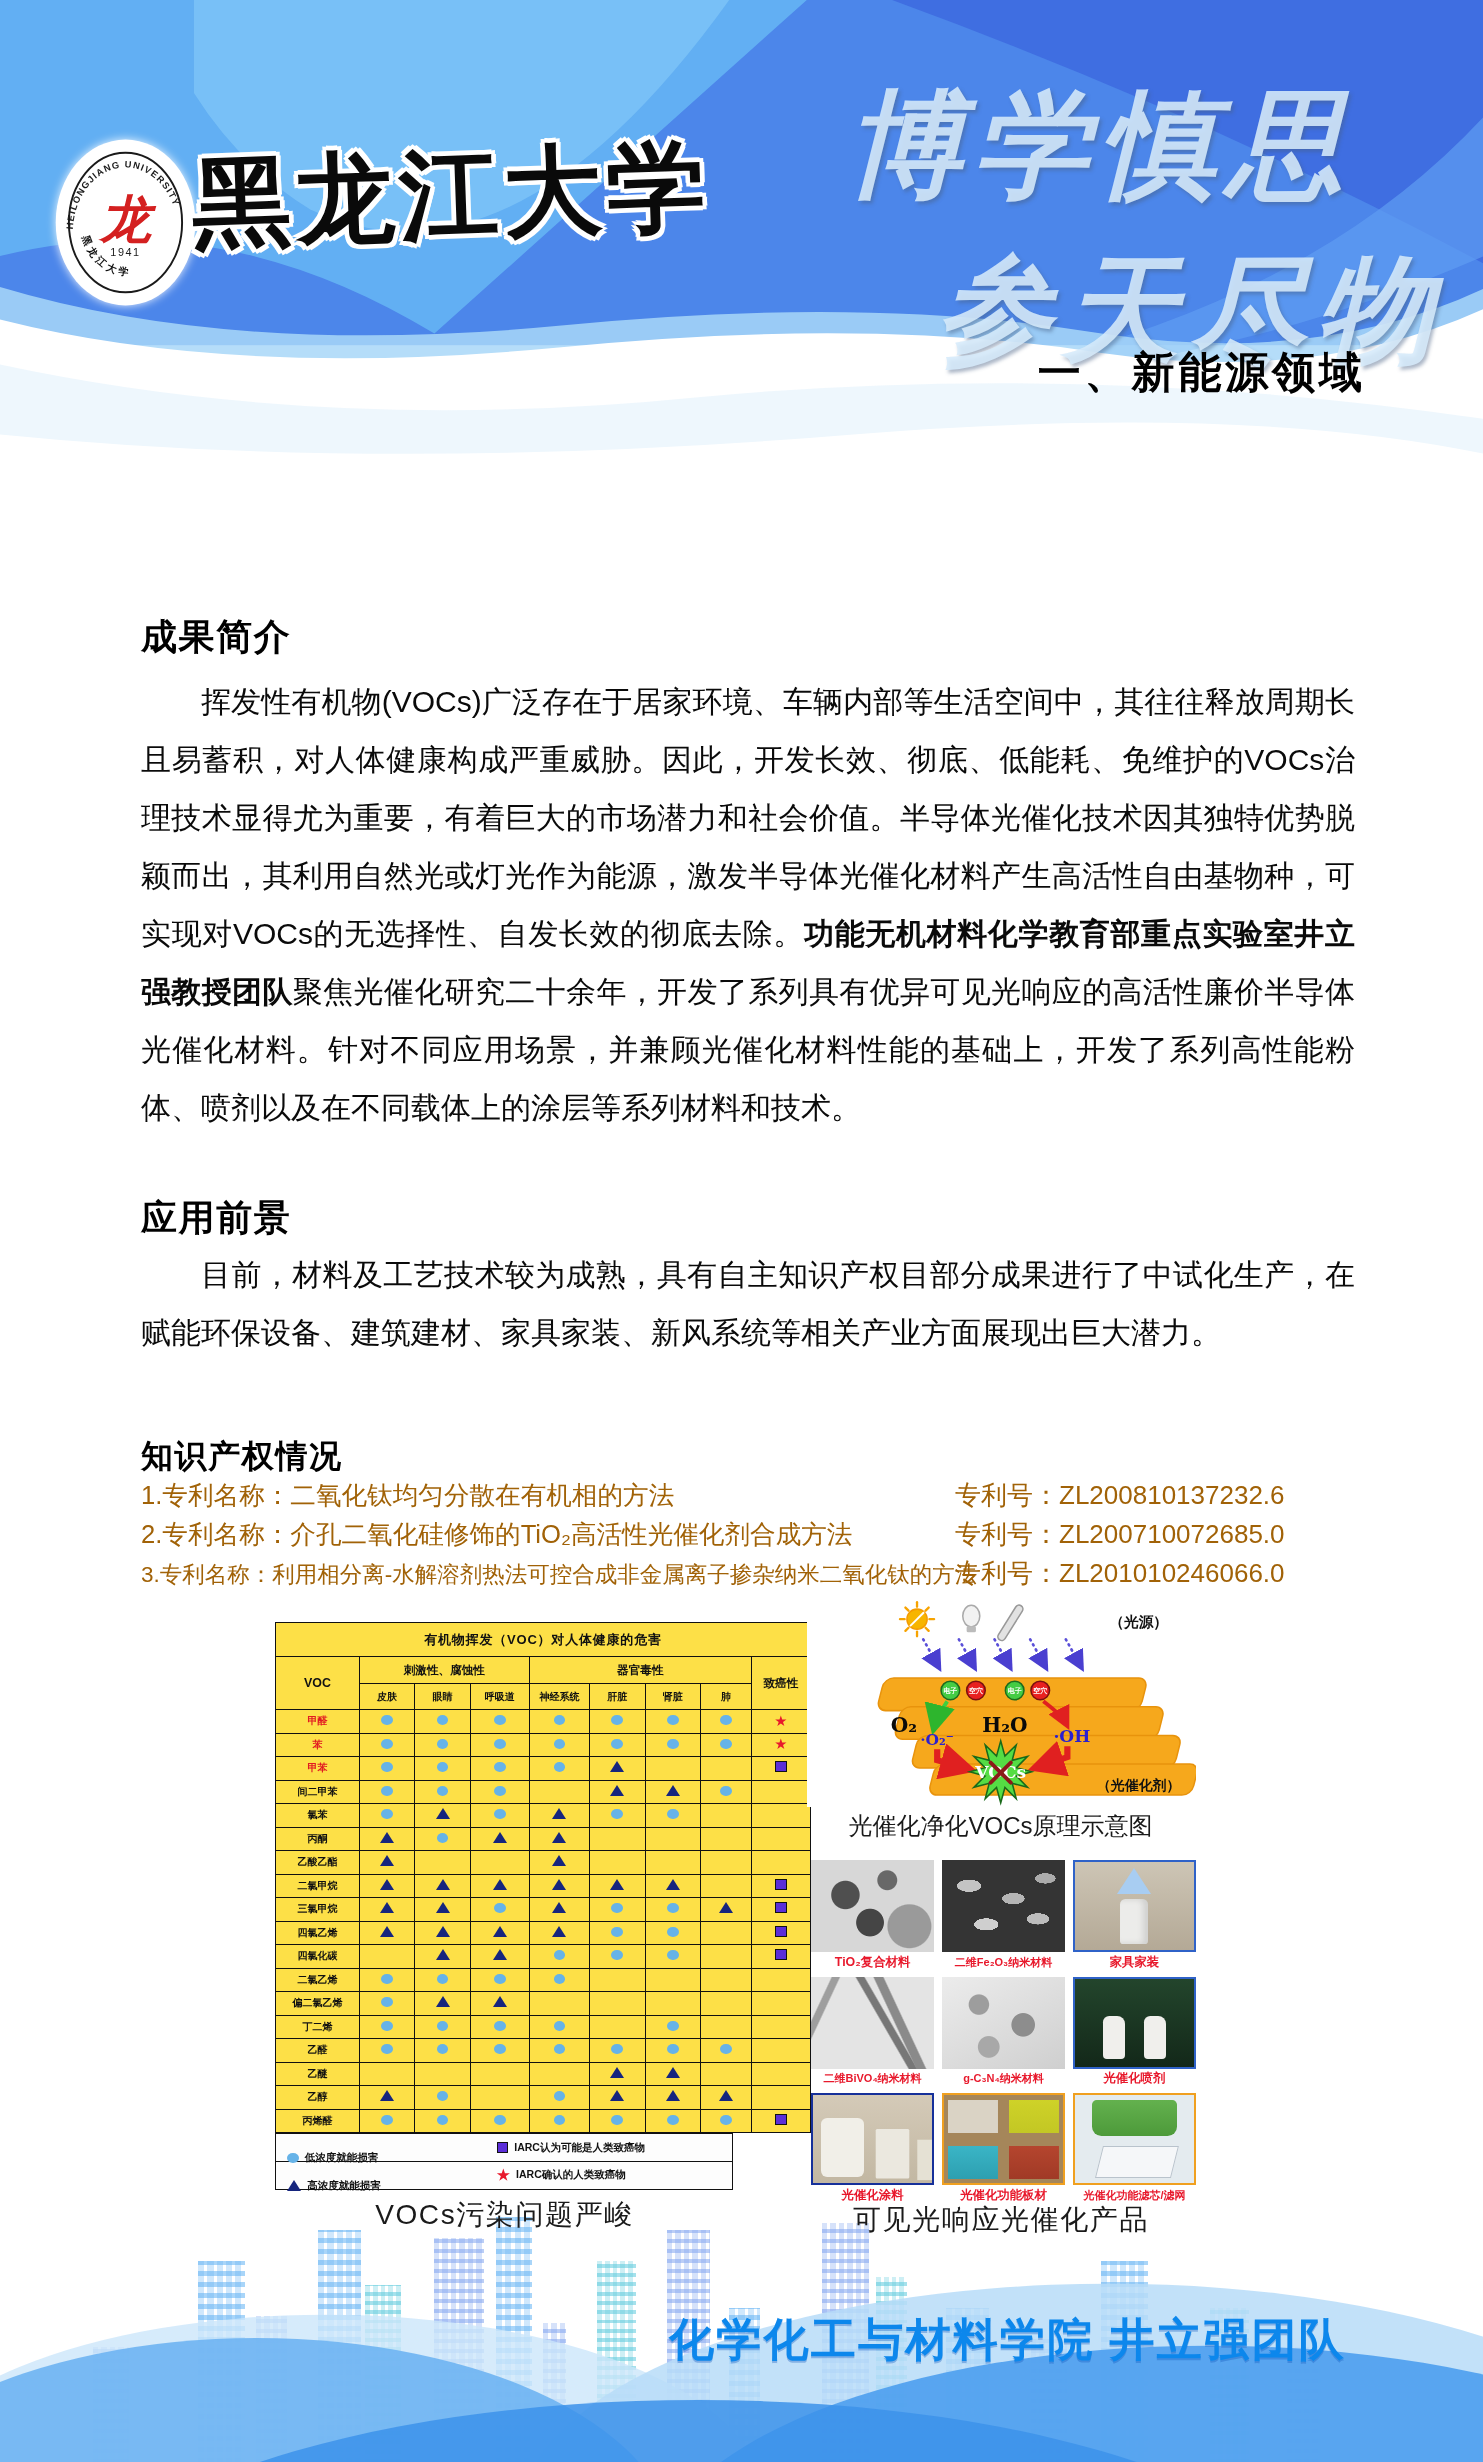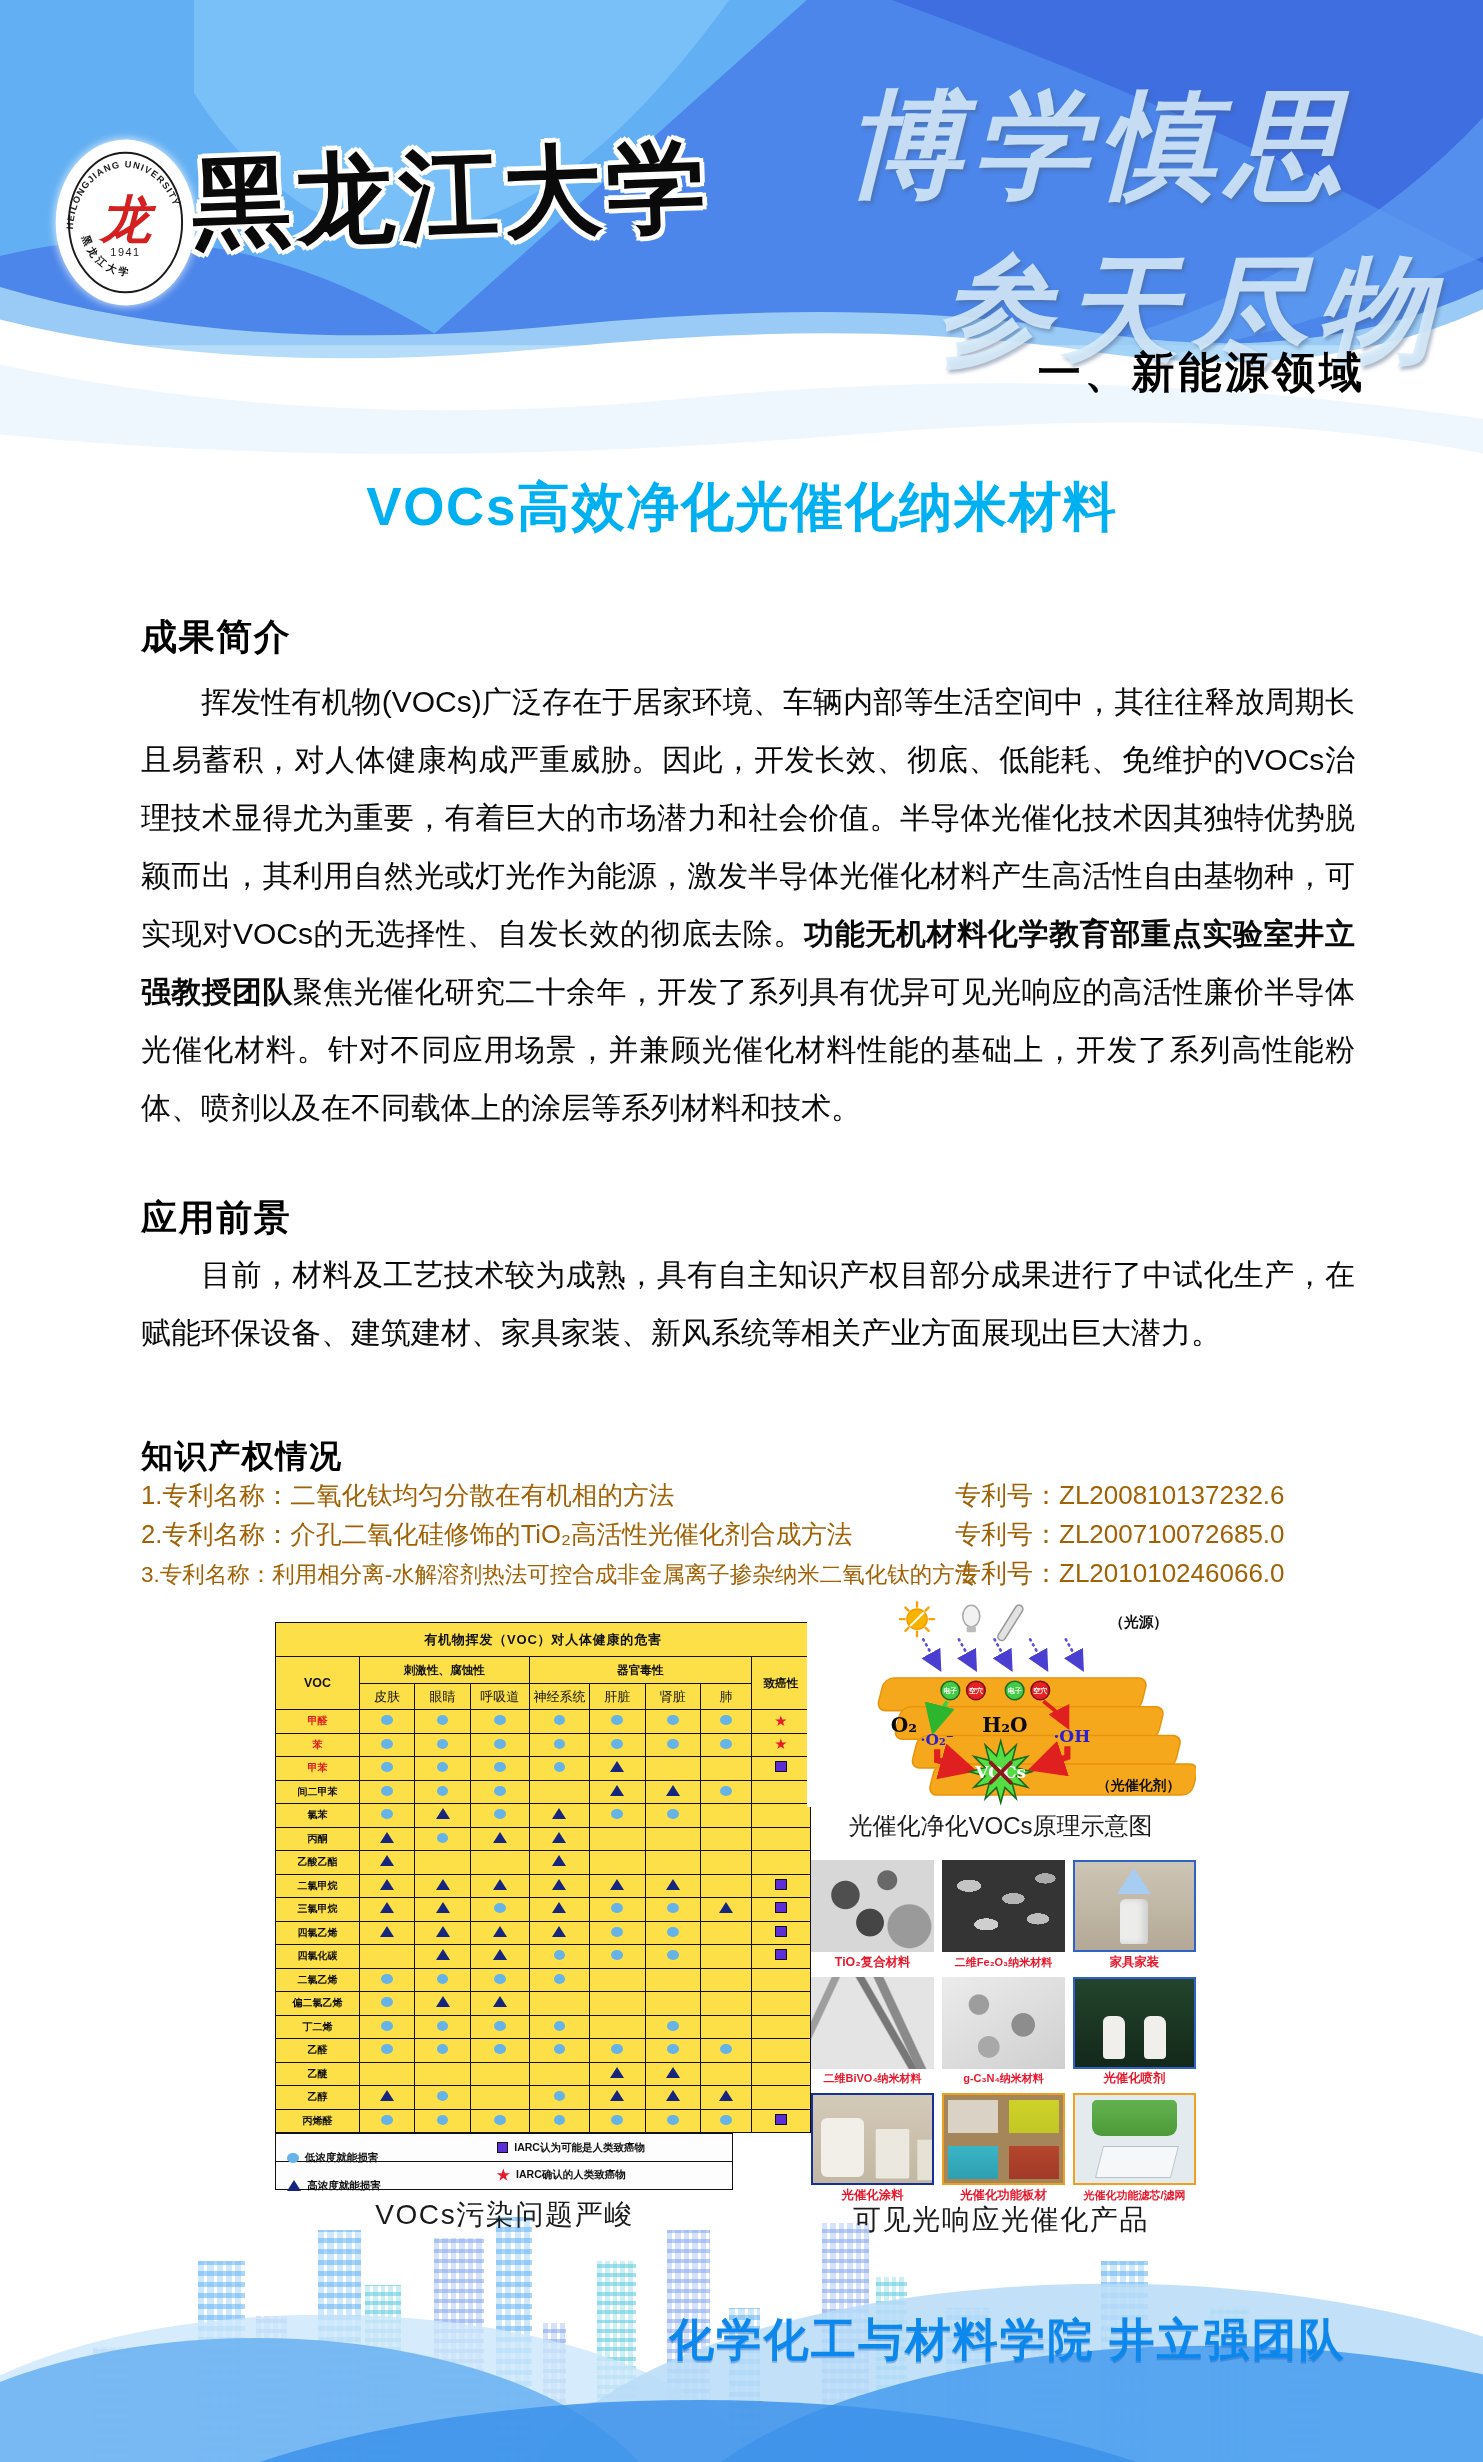--- a/index.html
+++ b/index.html
@@ -43,21 +43,21 @@
   #pat-1{top:1517px;}
   #pat-2{top:1556px;}
   #pat-2 .pat-name{font-size:22.5px;top:3.1px;}
 
   
   #voc-wrap{position:absolute;left:275px;top:1622px;width:458px;z-index:4;}
   #voc-table{border-collapse:collapse;width:536px;background:#fde047;table-layout:fixed;}
   #voc-table th,#voc-table td{border:1.6px solid #111;padding:0;text-align:center;vertical-align:middle;}
   #voc-table .t-title{font-size:13px;font-weight:bold;height:33px;letter-spacing:0.8px;}
   #voc-table .t-grp{font-size:11.6px;font-weight:bold;height:26px;}
-  #voc-table .t-sub{font-size:13px;font-weight:normal;height:25px;margin-top:40px;}
+  #voc-table .t-sub{font-size:10px;font-weight:bold;height:25px;margin-top:40px;}
   #voc-table .t-voclbl{font-size:12.4px;font-weight:bold;}
   #voc-table td.lbl{font-size:10px;font-weight:bold;height:22.5px;}
   #voc-table td.lbl.red{color:#e11b22;}
   .sym-c{display:inline-block;width:11.6px;height:10px;border-radius:50%;background:#66b3e8;}
   .sym-t{display:inline-block;width:0;height:0;border-left:7px solid transparent;border-right:7px solid transparent;border-bottom:11.6px solid #16257e;}
   .sym-s{display:inline-block;width:9.3px;height:9.3px;background:#5b2ed8;border:1.6px solid #111;}
   .sym-r{color:#e8192c;font-size:14.7px;line-height:1;}
   #voc-legend{border:1.6px solid #111;border-top:none;background:#fdfdfd;}
   .leg-row{display:flex;align-items:center;height:27px;border-top:1.6px solid #111;font-size:10.5px;font-weight:bold;}
   .leg-item{display:flex;align-items:center;gap:6.2px;}
@@ -140,21 +140,20 @@
     <text x="92" y="152" text-anchor="middle" font-size="14" letter-spacing="2" fill="#1a1a1a" font-family="Liberation Sans,sans-serif">1941</text>
     <text font-size="13" font-weight="bold" fill="#111" font-family="DejaVu Serif,serif">
       <textPath href="#arcBot" startOffset="8">黑 龙 江 大 学</textPath>
     </text>
   </svg>
 
   <div id="univ-name">黑龙江大学</div>
 
   <div id="section-heading">一、新能源领域</div>
 
-  <div id="main-title">VOCs高效净化光催化纳米材料</div>
 
   <div class="sec-h" id="h-achv">成果简介</div>
   <p class="para" id="para-achv"><span>挥发性有机物(VOCs)广泛存在于居家环境、车辆内部等生活空间中，其往往释放周期长且易蓄积，对人体健康构成严重威胁。因此，开发长效、彻底、低能耗、免维护的VOCs治理技术显得尤为重要，有着巨大的市场潜力和社会价值。半导体光催化技术因其独特优势脱颖而出，其利用自然光或灯光作为能源，激发半导体光催化材料产生高活性自由基物种，可实现对VOCs的无选择性、自发长效的彻底去除。</span><b>功能无机材料化学教育部重点实验室井立强教授团队</b><span>聚焦光催化研究二十余年，开发了系列具有优异可见光响应的高活性廉价半导体光催化材料。针对不同应用场景，并兼顾光催化材料性能的基础上，开发了系列高性能粉体、喷剂以及在不同载体上的涂层等系列材料和技术。</span></p>
 
   <div class="sec-h" id="h-app">应用前景</div>
   <p class="para" id="para-app">目前，材料及工艺技术较为成熟，具有自主知识产权目部分成果进行了中试化生产，在赋能环保设备、建筑建材、家具家装、新风系统等相关产业方面展现出巨大潜力。</p>
 
   <div class="sec-h" id="h-ip">知识产权情况</div>
 
   <div class="pat-row" id="pat-0">

